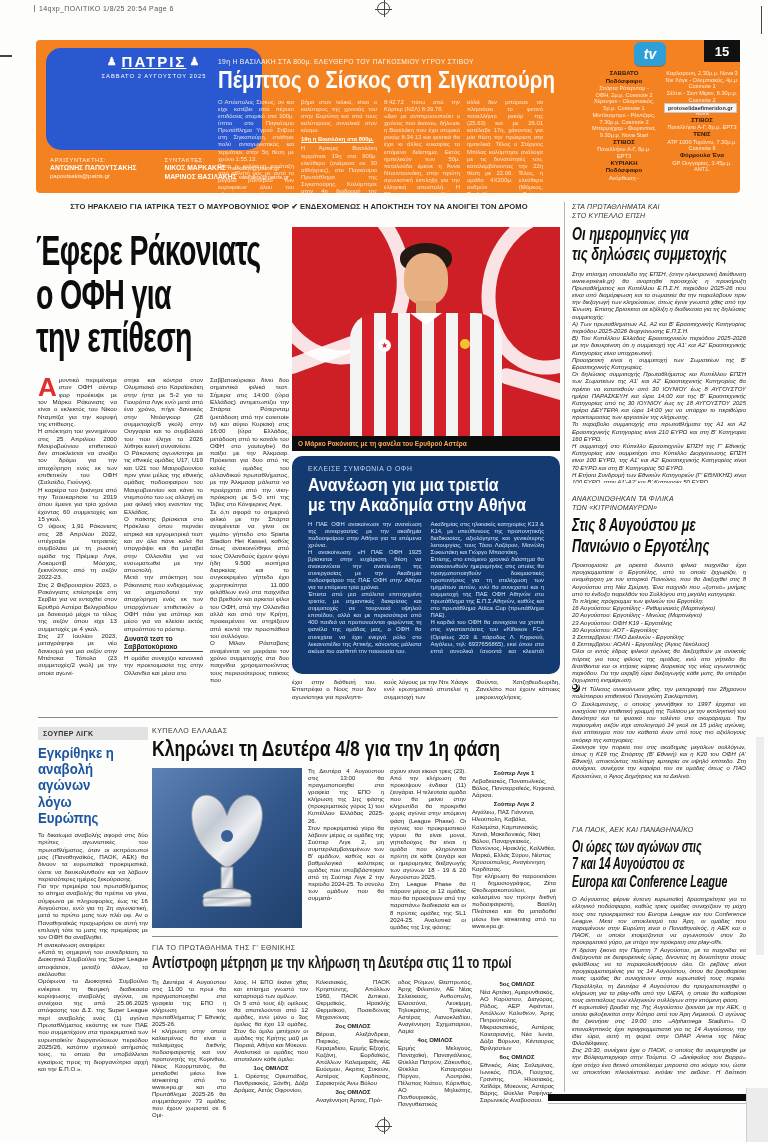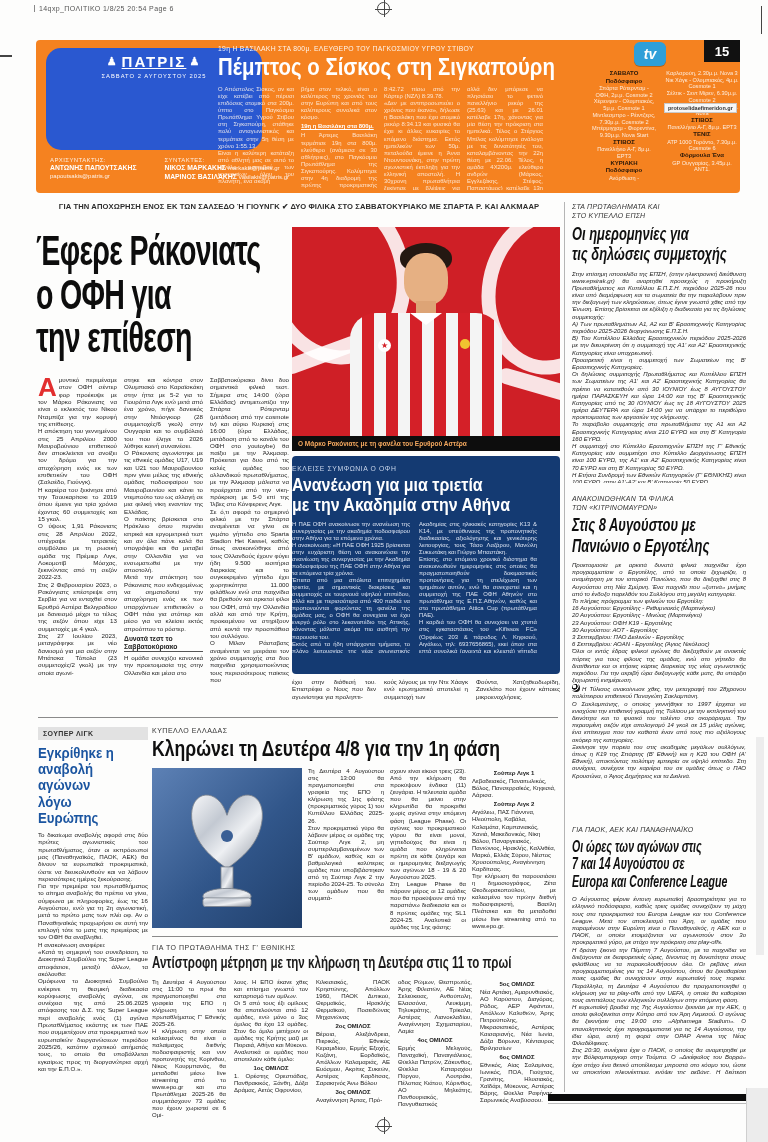--- a/index.html
+++ b/index.html
@@ -25,21 +25,21 @@
   .mdate{position:absolute;left:0;right:0;top:25px;text-align:center;color:#fff;font-size:5.8px;letter-spacing:1px;}
   .sport{position:absolute;left:6px;bottom:-6px;color:#fff;font-weight:bold;line-height:.78;letter-spacing:-3px;}
   .sp-s{font-size:92px;}
   .sp-rest{font-size:58px;}
   .credits{position:absolute;left:14px;top:117px;display:flex;gap:28px;color:#fff;}
   .cred-label{font-size:6px;opacity:.85;margin-bottom:1px;letter-spacing:.4px;}
   .cred-name{font-size:6.8px;font-weight:bold;line-height:1.3;}
   .cred-mail{font-size:6px;font-weight:normal;opacity:.9;}
   .cred-mail-inline{font-size:6px;font-weight:normal;opacity:.9;}
 
-  .toparticle{position:absolute;left:182px;top:5px;width:372px;}
+  .toparticle{position:absolute;left:182px;top:18px;width:372px;}
   .topkicker{font-size:6.8px;color:rgba(255,255,255,.92);letter-spacing:.3px;margin-bottom:1px;}
   .tophead{font-size:24px;font-weight:bold;color:#fff;transform:scaleX(.85);transform-origin:left top;
            white-space:nowrap;margin:1px 0 5px;}
   .topcols{display:flex;gap:7px;height:104px;overflow:hidden;}
   .topcol{width:76px;font-size:5.9px;line-height:1.2;color:rgba(255,246,238,.85);}
   .topsub{font-weight:bold;color:#fff;text-decoration:underline;margin:2px 0;}
 
   .tvicon{position:absolute;left:598px;top:2px;width:32px;height:24px;background:#2f9fd8;border-radius:6px;
           color:#fff;font-weight:bold;font-style:italic;font-size:14px;display:flex;align-items:center;justify-content:center;
           box-shadow:0 1px 0 rgba(0,0,0,.25);}
@@ -77,22 +77,22 @@
          border-radius:26px 26px 0 0;}
   .collar{position:absolute;left:118px;top:86px;width:32px;height:12px;background:#fff;
           clip-path:polygon(0 0,100% 0,50% 100%);}
   .crest{position:absolute;left:86px;top:112px;width:13px;height:13px;background:#fff;border-radius:50%;
          display:flex;align-items:center;justify-content:center;font-size:8px;color:#d42028;}
   .sponsor{position:absolute;left:168px;top:112px;width:10px;height:10px;background:#f0c330;border-radius:50%;}
   .caption{width:268px;height:15px;background:#0d0d0d;color:#f4a85e;font-size:6.5px;font-weight:bold;
            display:flex;align-items:center;padding:0 6px;box-sizing:border-box;}
 
   
-  .bluebox{left:292px;top:456px;width:268px;height:218px;background:#143a72;border-radius:4px;
-           padding:9px 0;box-sizing:border-box;color:#fff;}
+  .bluebox{left:292px;top:456px;width:268px;height:218px;background:#143a72;border-radius:10px;
+           padding:9px 16px;box-sizing:border-box;color:#fff;}
   .bbkicker{font-size:6.8px;color:#c8d5ea;letter-spacing:.6px;}
   .bbhead{font-size:19px;font-weight:bold;line-height:1.06;margin:3px 0 6px;transform:scaleX(.84);
           transform-origin:left top;white-space:nowrap;}
   .bbcols{display:flex;gap:9px;height:132px;overflow:hidden;}
   .bbcol{width:118px;font-size:5.9px;line-height:1.19;color:#dce4f2;}
 
   .belowblue{left:292px;top:678px;width:268px;height:34px;display:flex;gap:8px;overflow:hidden;}
   .bbtail{width:84px;font-size:6.2px;line-height:1.18;}
 
   .hdiv1{left:38px;top:717px;width:520px;height:1px;background:#8a8a8a;}
@@ -223,21 +223,21 @@
         <div class="tvt">ATP 1000 Τορόντο, 7.30μ.μ. Cosmote 6</div>
         <div class="tvh">Φόρμουλα Ένα</div>
         <div class="tvt">GP Ουγγαρίας, 3.45μ.μ. ΑΝΤ1.</div>
       </div>
     </div>
   </div>
 
   <div class="abs watermark">protoselidaefimeridon.gr</div>
 
   <div class="abs kickerbar">
-    <div>ΓΙΑ ΤΗΝ ΑΠΟΧΩΡΗΣΗ ΕΝΟΣ ΕΚ ΤΩΝ ΣΑΛΣΕΔΟ Ή ΓΙΟΥΝΓΚ ✔ ΔΥΟ ΦΙΛΙΚΑ ΣΤΟ ΣΑΒΒΑΤΟΚΥΡΙΑΚΟ ΜΕ ΣΠΑΡΤΑ Ρ. ΚΑΙ ΑΛΚΜΑΑΡ</div>
+    <div>ΣΤΟ ΗΡΑΚΛΕΙΟ ΓΙΑ ΙΑΤΡΙΚΑ ΤΕΣΤ Ο ΜΑΥΡΟΒΟΥΝΙΟΣ ΦΟΡ ✔ ΕΝΔΕΧΟΜΕΝΩΣ Η ΑΠΟΚΤΗΣΗ ΤΟΥ ΝΑ ΑΝΟΙΓΕΙ ΤΟΝ ΔΡΟΜΟ</div>
   </div>
   <div class="abs leadhead">
     <div>Έφερε Ράκονιατς</div>
     <div>ο ΟΦΗ για</div>
     <div>την επίθεση</div>
   </div>
   <div class="abs leadcols">
     <div class="leadcol just"><span class="dropcap">Α</span><span class="pre">μυντικό περιμέναμε στον ΟΦΗ σέντερ φορ προέκυψε με τον Μάρκο Ράκονιατς να είναι ο εκλεκτός του Νίκου Νταμπίζα για την κορυφή της επίθεσης.
 Η απόκτηση του γεννημένου στις 25 Απριλίου 2000 Μαυροβούνιου επιθετικού δεν αποκλείεται να ανοίξει τον δρόμο για την αποχώρηση ενός εκ των επιθετικών του ΟΦΗ (Σαλσέδο, Γιούνγκ).
 Η καριέρα του ξεκίνησε από την Τσουκαρίτσκι το 2019 όπου έμεινε για τρία χρόνια έχοντας 60 συμμετοχές και 15 γκολ.

